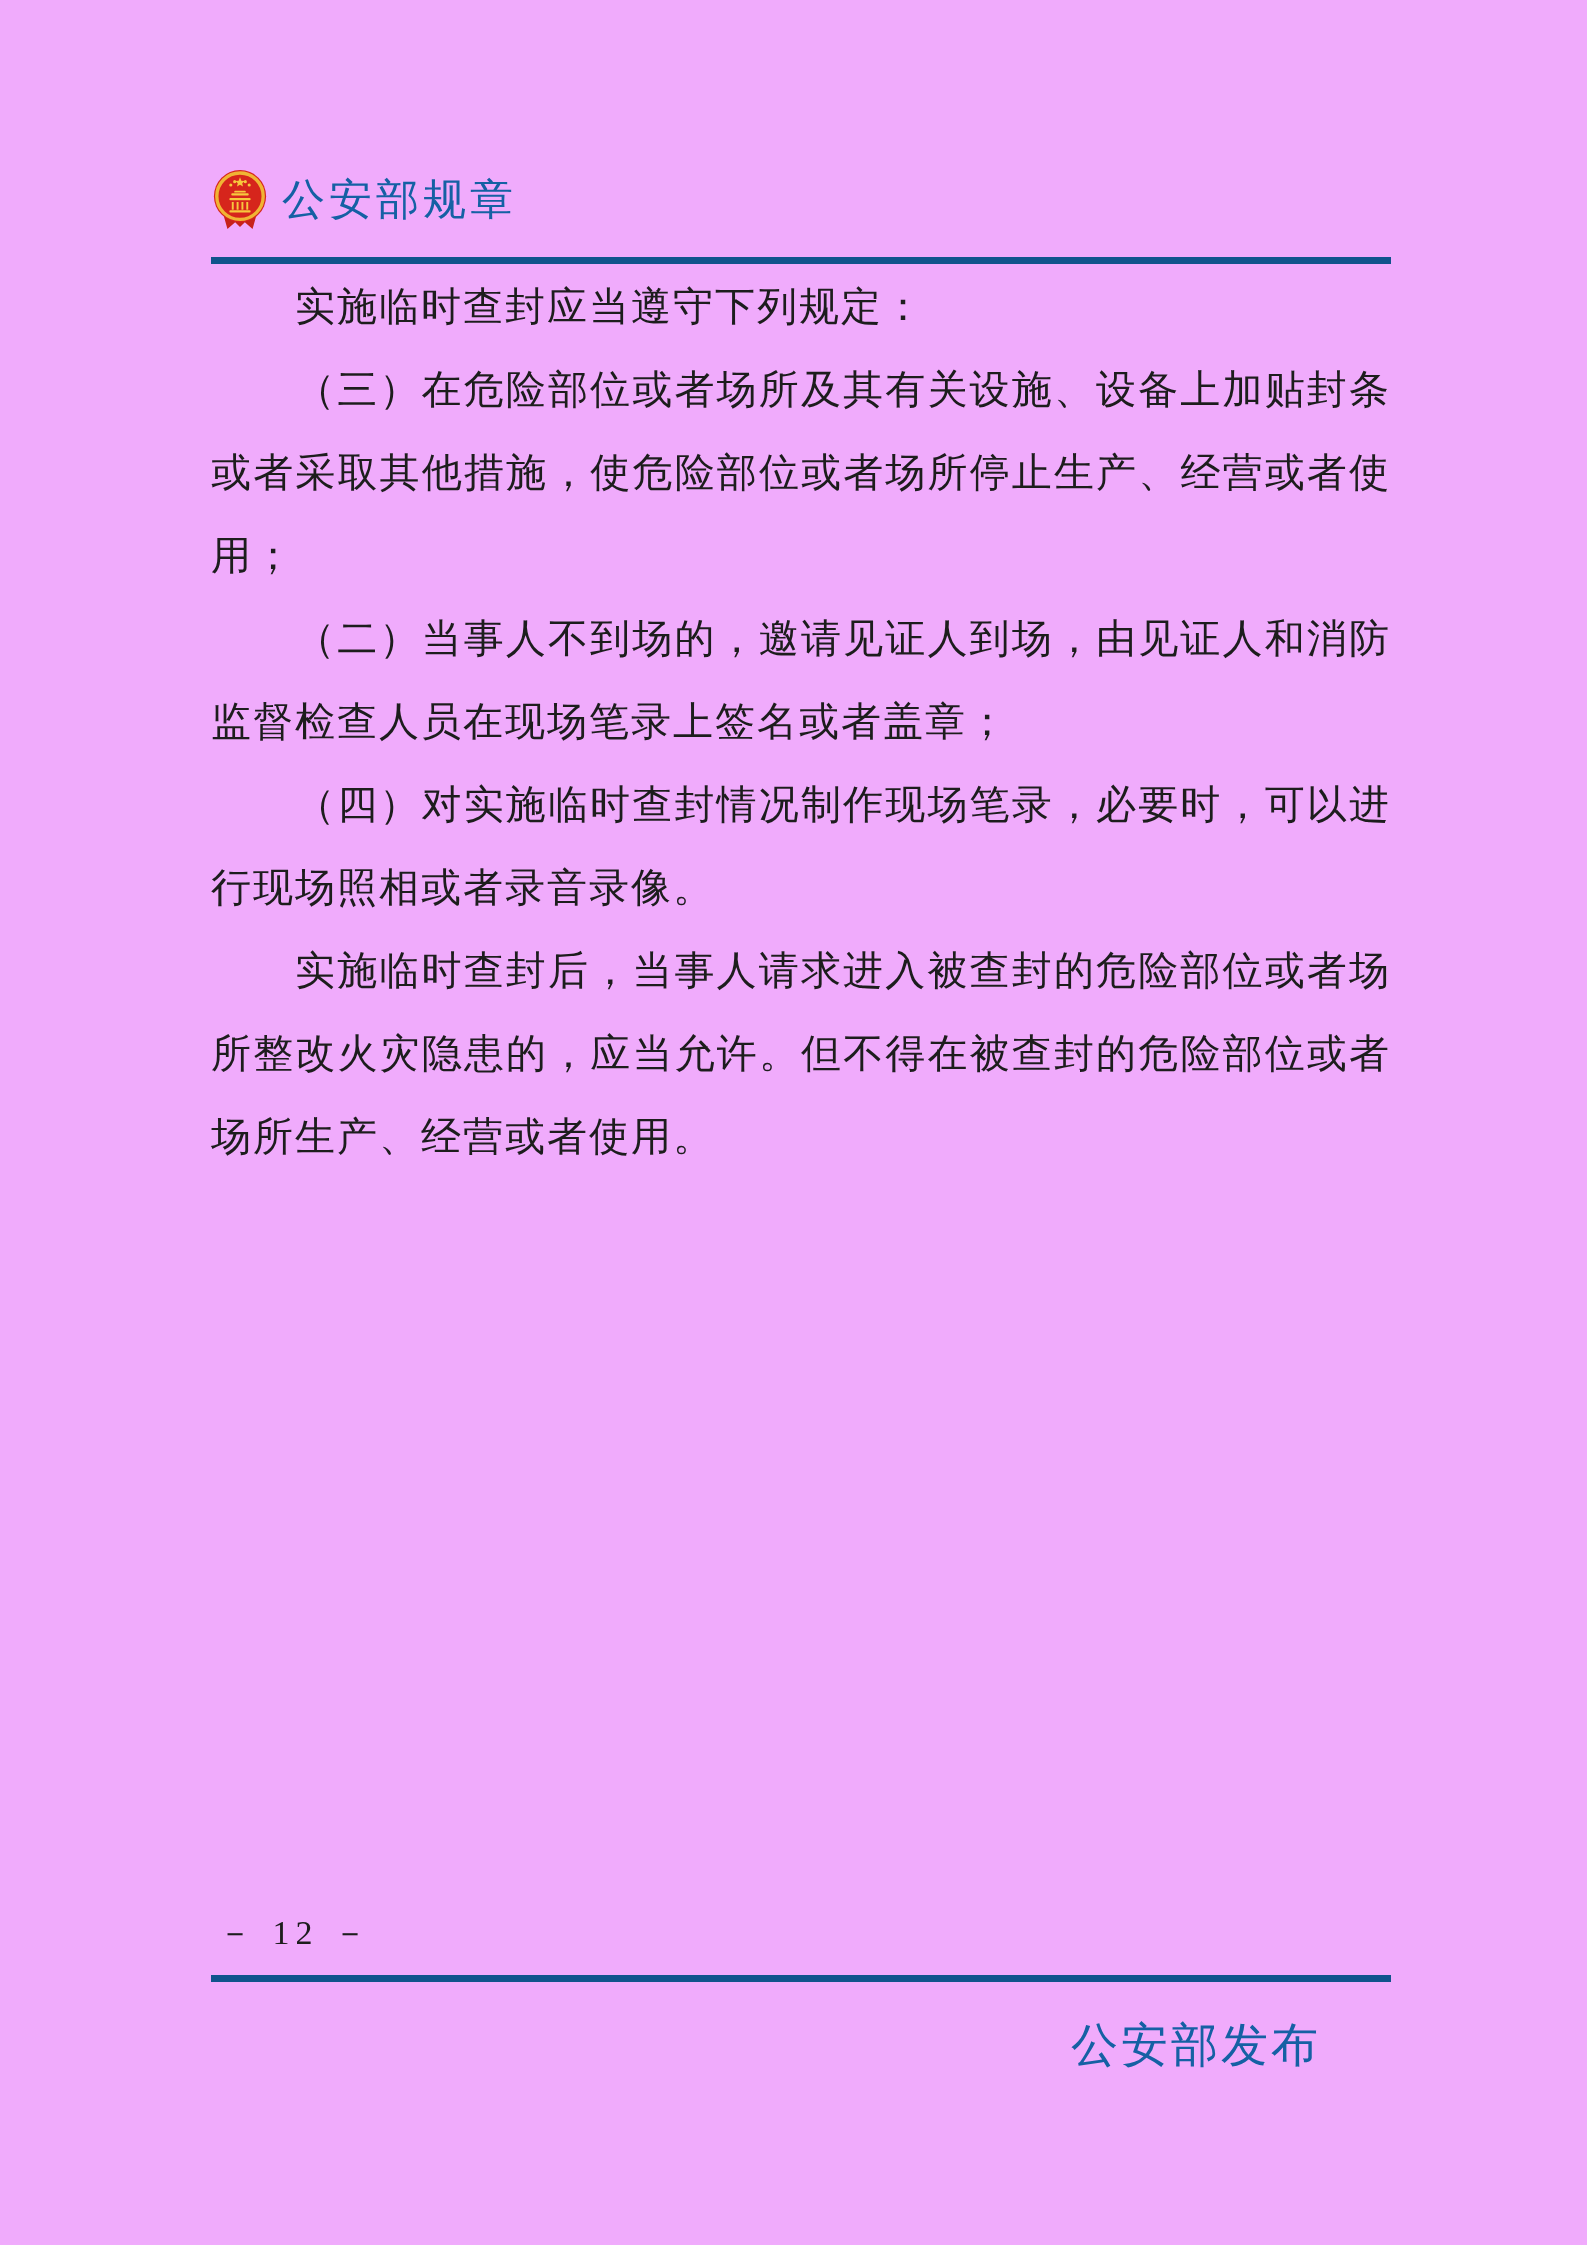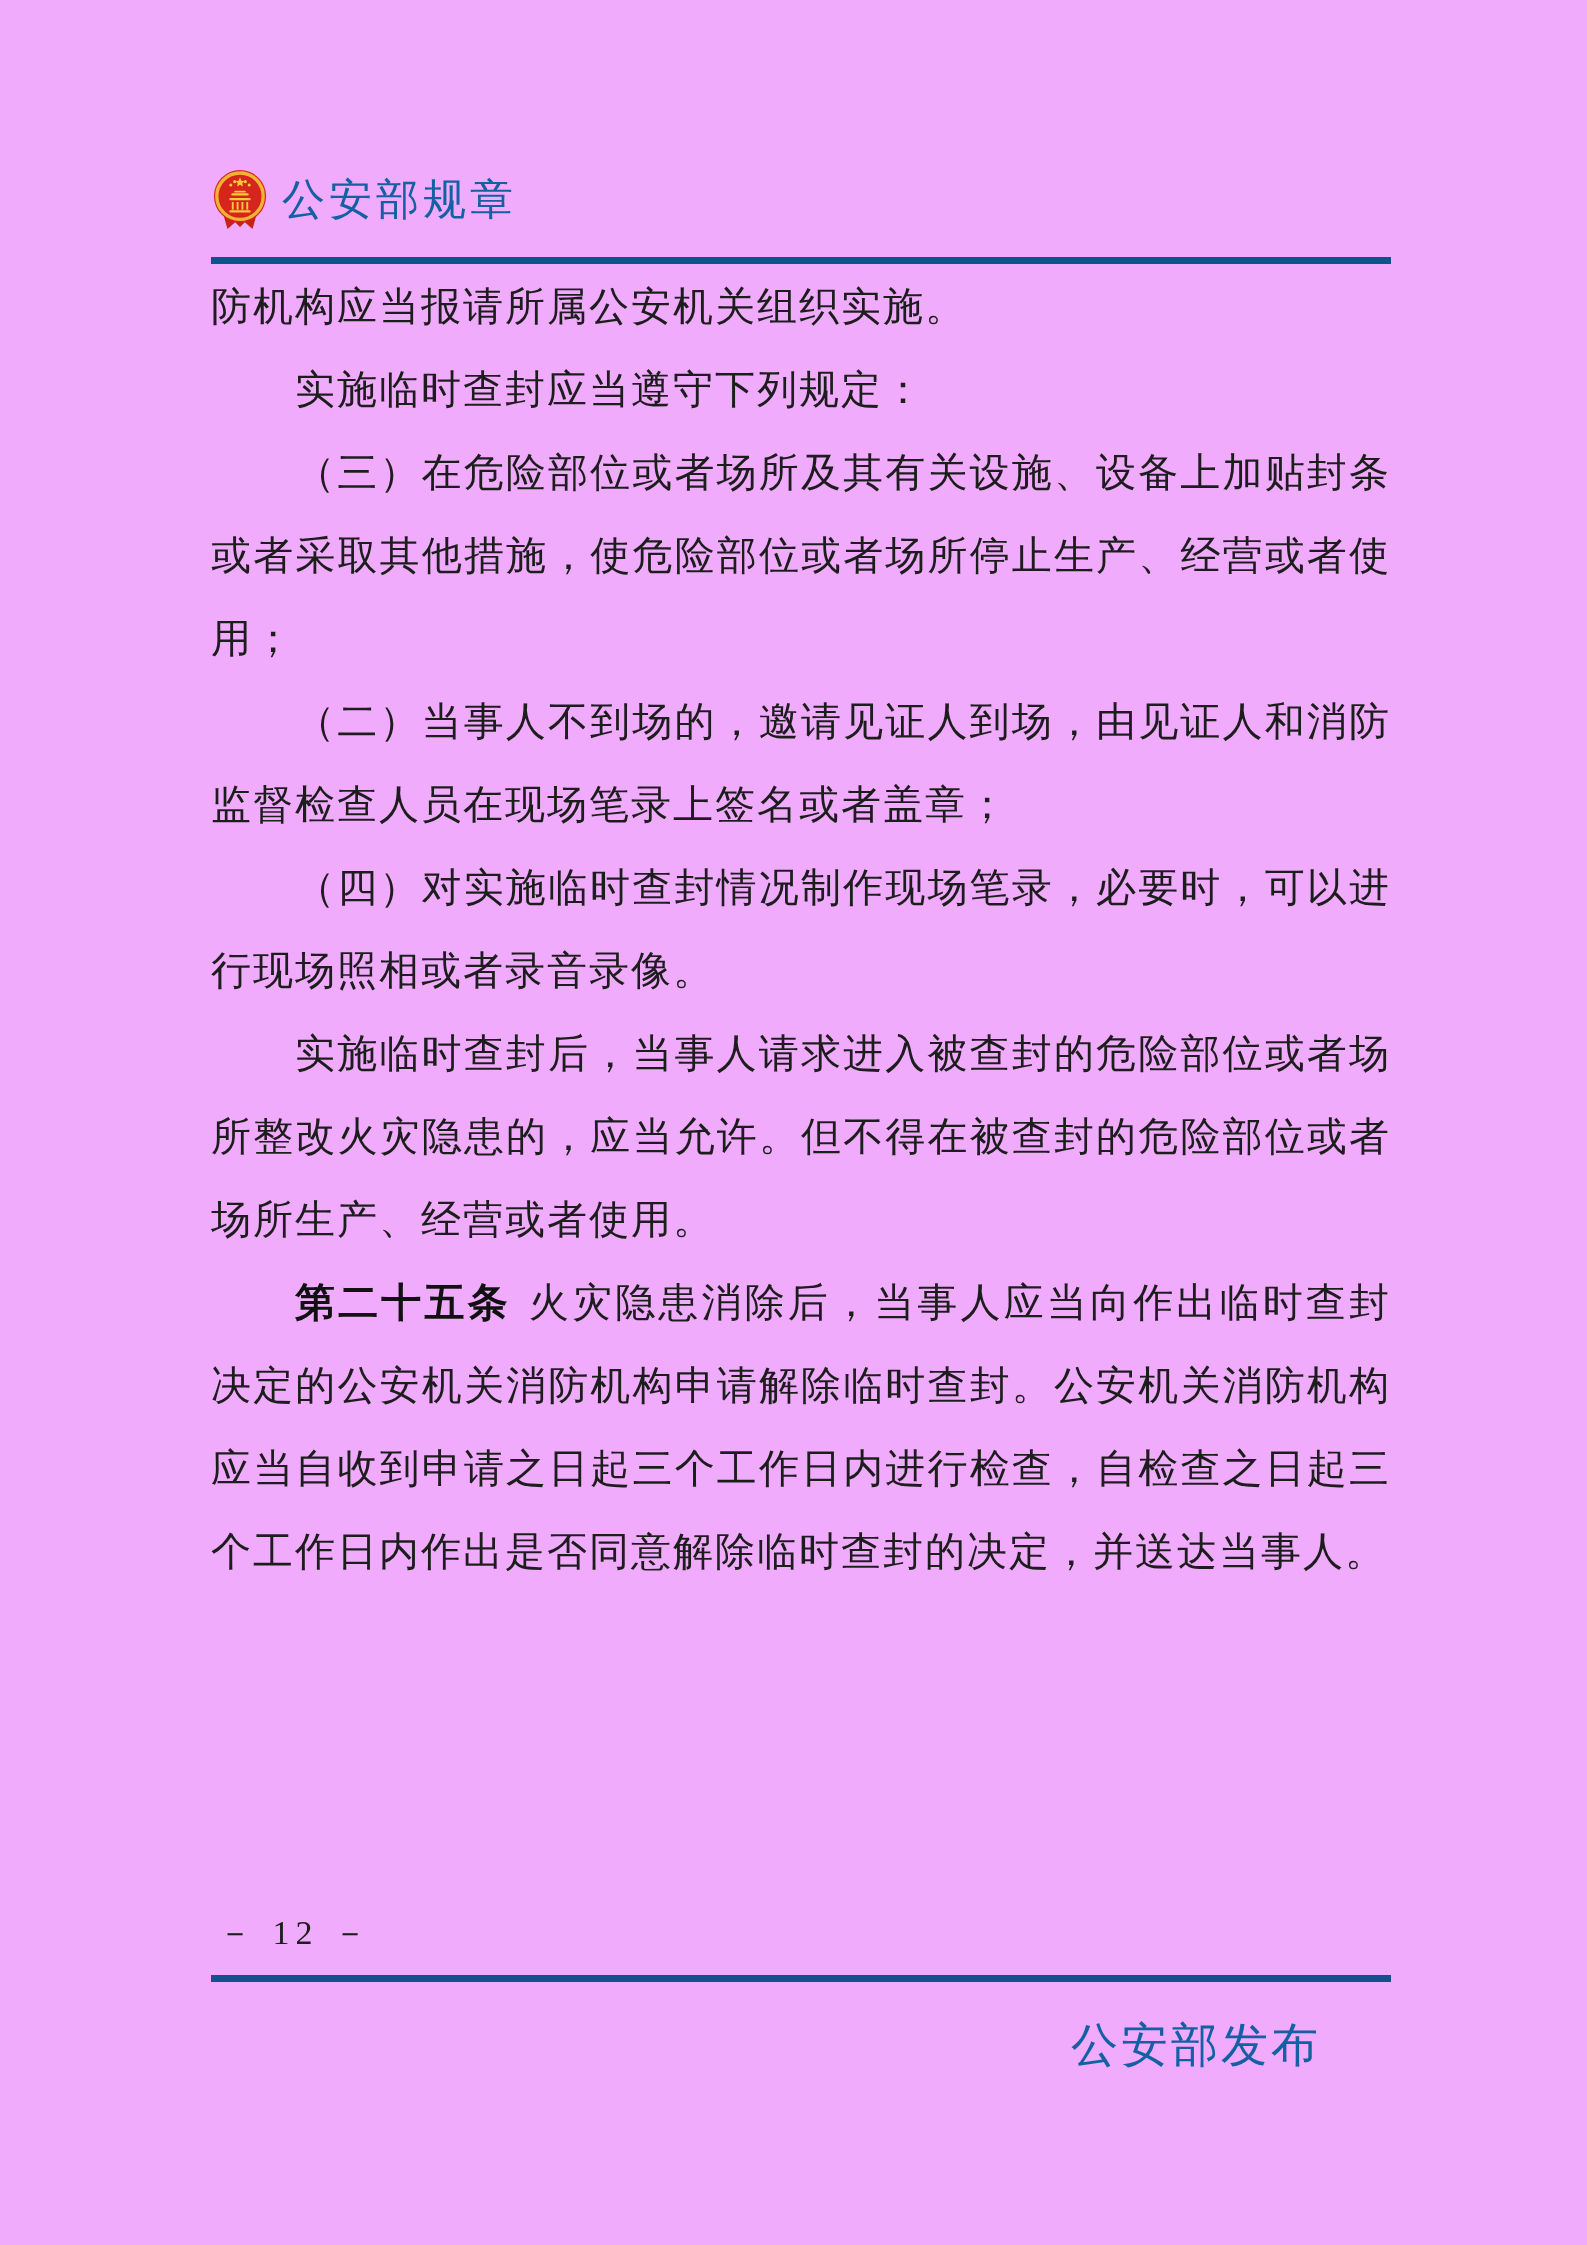--- a/index.html
+++ b/index.html
@@ -115,27 +115,25 @@
       <rect x="31.5" y="34" width="2" height="8" fill="#f7c83d"></rect>
       <rect x="36.5" y="34" width="2" height="8" fill="#f7c83d"></rect>
       <rect x="19" y="42.5" width="22" height="2.4" rx="1" fill="#f7c83d"></rect>
     </svg>
     <div class="header-title">公安部规章</div>
   </div>
 
   <div class="rule header-rule"></div>
 
   <div class="content">
-    <p class="no-indent">防机构应当报请所属公安机关组织实施。</p>
     <p>实施临时查封应当遵守下列规定：</p>
     <p>（三）在危险部位或者场所及其有关设施、设备上加贴封条或者采取其他措施，使危险部位或者场所停止生产、经营或者使用；</p>
     <p>（二）当事人不到场的，邀请见证人到场，由见证人和消防监督检查人员在现场笔录上签名或者盖章；</p>
     <p>（四）对实施临时查封情况制作现场笔录，必要时，可以进行现场照相或者录音录像。</p>
     <p>实施临时查封后，当事人请求进入被查封的危险部位或者场所整改火灾隐患的，应当允许。但不得在被查封的危险部位或者场所生产、经营或者使用。</p>
-    <p><span class="article-lead">第二十五条</span><span>火灾隐患消除后，当事人应当向作出临时查封决定的公安机关消防机构申请解除临时查封。公安机关消防机构应当自收到申请之日起三个工作日内进行检查，自检查之日起三个工作日内作出是否同意解除临时查封的决定，并送达当事人。</span></p>
   </div>
 
   <div class="page-number">－ 12 －</div>
 
   <div class="rule footer-rule"></div>
 
   <div class="publisher">公安部发布</div>
 
 </div>
 

